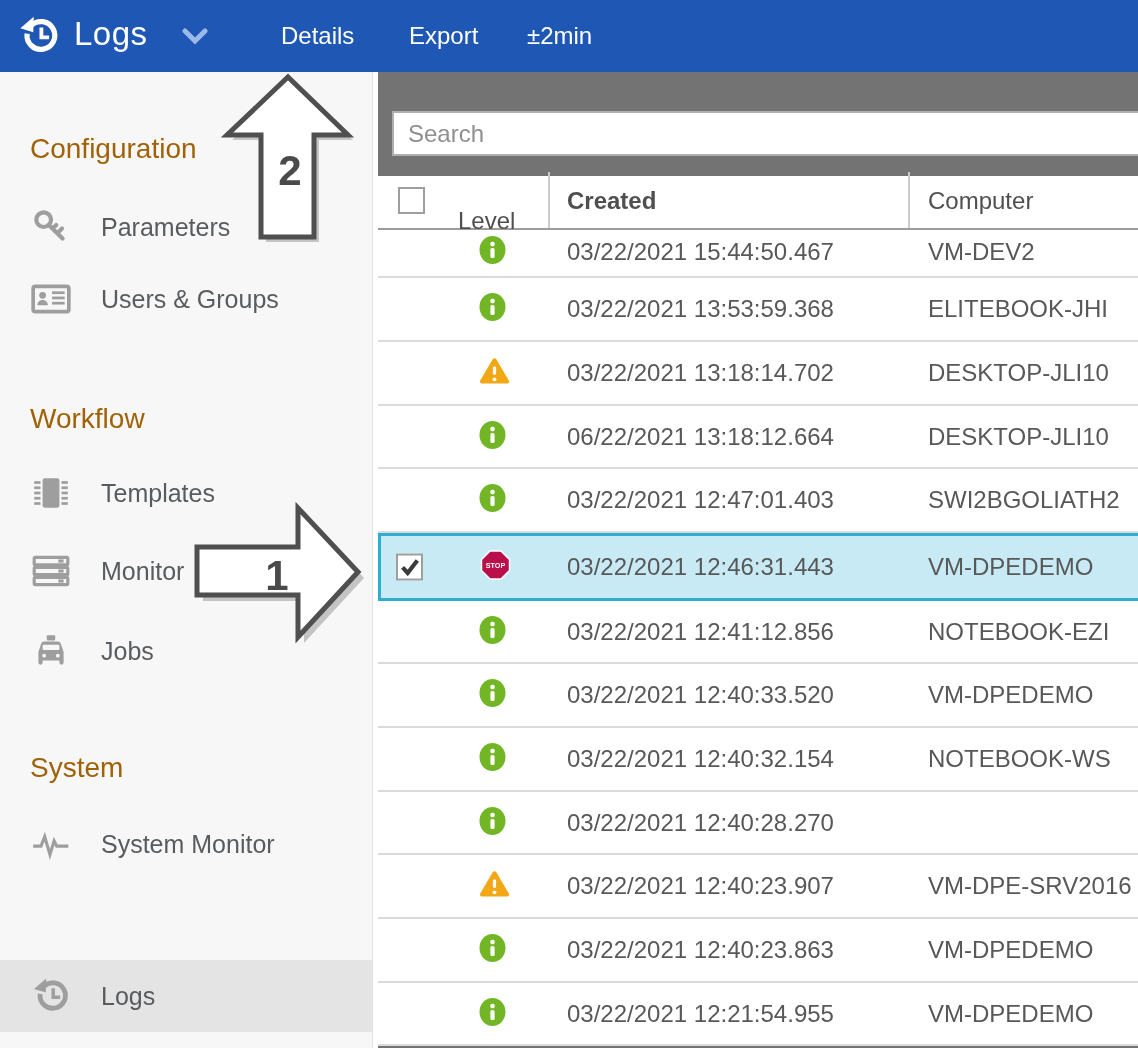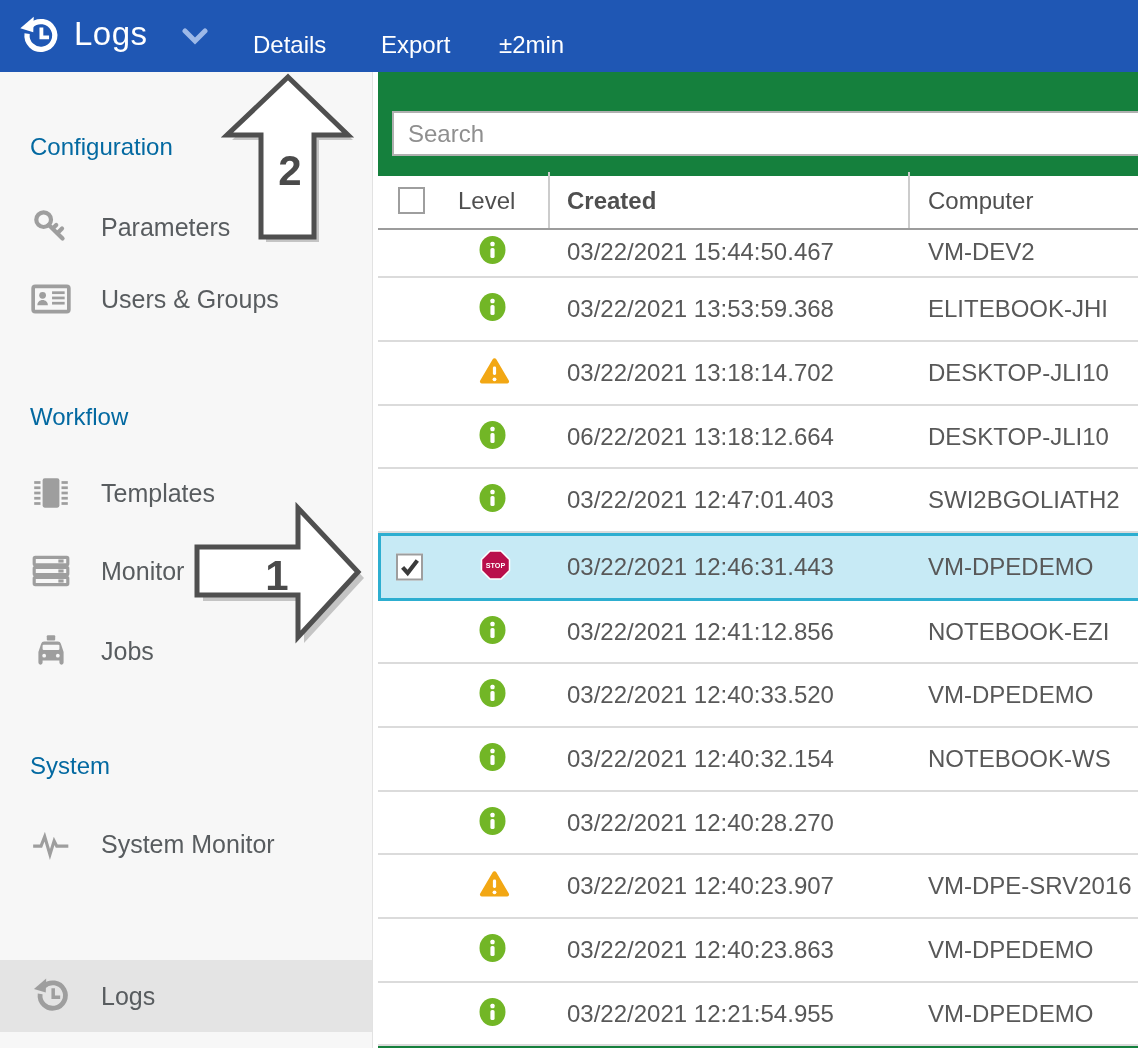--- a/index.html
+++ b/index.html
@@ -4,43 +4,43 @@
 <style>
   html,body{margin:0;padding:0;background:#fff;}
   #app{position:relative;width:1138px;height:1048px;overflow:hidden;background:#fff;
        font-family:"Liberation Sans", sans-serif;padding-left:11px; -webkit-font-smoothing:antialiased;}
 
   
   .topbar{position:absolute;left:0;top:0;width:1138px;height:72px;background:#1f57b4;}
   .topbar .logo{position:absolute;left:16px;top:13px;width:46px;height:46px;}
   .topbar .title{position:absolute;left:74px;top:15px;font-size:33px;color:#fff;letter-spacing:.5px;}
   .topbar .chev{position:absolute;left:182px;top:28px;width:26px;height:18px;}
-  .nav-item{position:absolute;top:31px;font-size:24px;color:#fff;cursor:pointer;white-space:nowrap;}
+  .nav-item{position:absolute;top:22px;font-size:24px;color:#fff;cursor:pointer;white-space:nowrap;margin-left:28px;}
   .nav-details{left:253px;} .nav-export{left:381px;} .nav-range{left:499px;}
 
   
   .sidebar{position:absolute;left:0;top:72px;width:372px;height:976px;background:#f7f7f7;
            border-right:1px solid #e2e2e2;}
-  .side-heading{position:absolute;left:30px;font-size:24px;color:#0369a1;}
+  .side-heading{position:absolute;left:30px;font-size:28px;color:#a16207;}
   .side-item{position:absolute;left:0;width:100%;height:72px;display:flex;align-items:center;
              padding-left:30px;box-sizing:border-box;color:#585c5f;cursor:pointer;}
   .side-item.selected{background:#e4e4e4;}
   .side-item .s-icon{width:42px;height:42px;color:#9e9e9e;flex:0 0 42px;}
   .side-item .s-label{margin-left:29px;font-size:25px;}
 
   
-  .main{position:absolute;left:378px;top:72px;width:760px;height:976px;background:#15803d;}
+  .main{position:absolute;left:378px;top:72px;width:760px;height:976px;background:#737373;}
   .search-box{position:absolute;left:14px;top:39px;width:790px;height:45px;box-sizing:border-box;
               border:2px solid #b0b0b0;background:#fff;font-size:24px;color:#444;padding:0 14px;
               font-family:"Liberation Sans", sans-serif;outline:none;}
   .search-box::placeholder{color:#8f8f8f;opacity:1;}
   .thead{position:absolute;left:0;top:104px;width:790px;height:52px;border-bottom:2px solid #9c9c9c;}
   .thead .cb{position:absolute;left:20px;top:11px;}
   .th{position:absolute;top:11px;font-size:24px;color:#4f4f4f;}
-  .th-level{left:80px;} .th-created{left:189px;font-weight:bold;} .th-computer{left:550px;}
+  .th-level{left:80px;margin-top:20px;} .th-created{left:189px;font-weight:bold;} .th-computer{left:550px;}
   .vsep{position:absolute;top:-4px;bottom:0;width:2px;background:#ccc;}
   .vsep1{left:170px;} .vsep2{left:530px;}
   .rows{position:absolute;left:0;top:0;width:790px;height:976px;}
   .trow{position:absolute;left:0;width:790px;box-sizing:border-box;border-bottom:2px solid #dbdbdb;
         background:#fff;cursor:pointer;}
   .trow.selected{background:#c7eaf5;border:3px solid #2daed0;border-right:none;}
   .cell{position:absolute;top:50%;transform:translateY(-50%);}
   .cell-check{left:17px;} .cell-icon{left:101px;} 
   .cell-created{left:189px;font-size:24px;color:#585858;white-space:nowrap;}
   .cell-computer{left:550px;font-size:24px;color:#585858;white-space:nowrap;}

